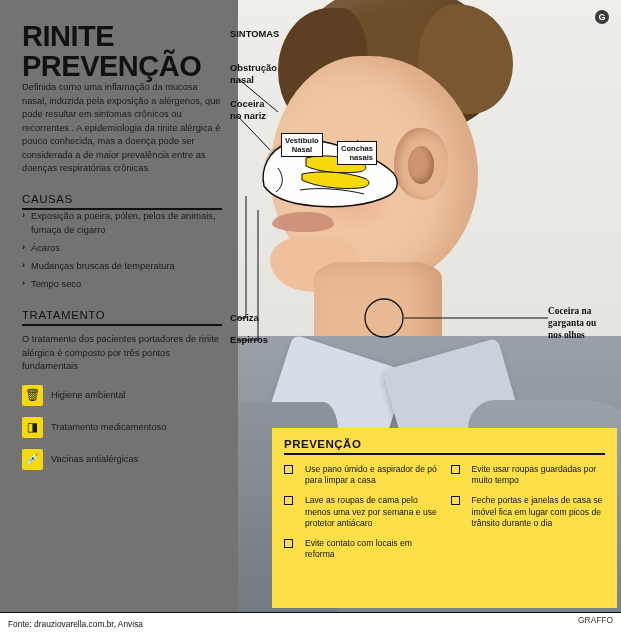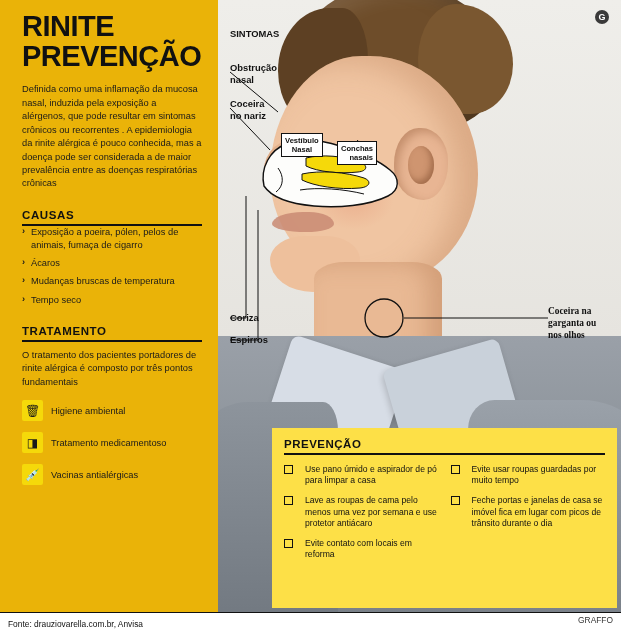--- a/index.html
+++ b/index.html
@@ -126,34 +126,34 @@
     background: #858c94;
     clip-path: polygon(0 0, 100% 0, 50% 100%);
     opacity: .9;
   }
 
   
   .nasal-svg { position: absolute; left: 218px; top: 0; }
 
   
   .left {
-    position: absolute; left: 0; top: 0; width: 218px; height: 612px;
-    background: #eab308;
-    padding: 12px 16px 0 22px;
+    position: absolute; left: 0; top: 0; width: 238px; height: 612px;
+    background: #737373;
+    padding: 22px 16px 0 22px;
   }
   .title {
     font-size: 29px; line-height: 1.02; font-weight: bold;
     letter-spacing: -.5px; color: #111;
   }
   .title .l2 { display: block; }
   .intro {
-    margin-top: 12px; font-size: 9.3px; line-height: 1.45; color: #1a1a1a;
+    margin-top: 0; font-size: 9.3px; line-height: 1.45; color: #1a1a1a;
   }
   .sec-h {
-    margin-top: 18px; font-size: 11.5px; font-weight: bold; letter-spacing: .6px; color: #111;
+    margin-top: 18px; font-size: 11.5px; font-weight: normal; letter-spacing: .6px; color: #111;
   }
   .sec-rule { height: 2px; background: #111; width: 100%; margin-top: 3px; }
   .bullets { }
   .bullet {
     font-size: 9.3px; line-height: 1.42; color: #1a1a1a; margin-bottom: 5px;
     padding-left: 9px; position: relative;
   }
   .bullet::before {
     content: "\203A"; position: absolute; left: 0; top: -1px; font-weight: bold;
   }

